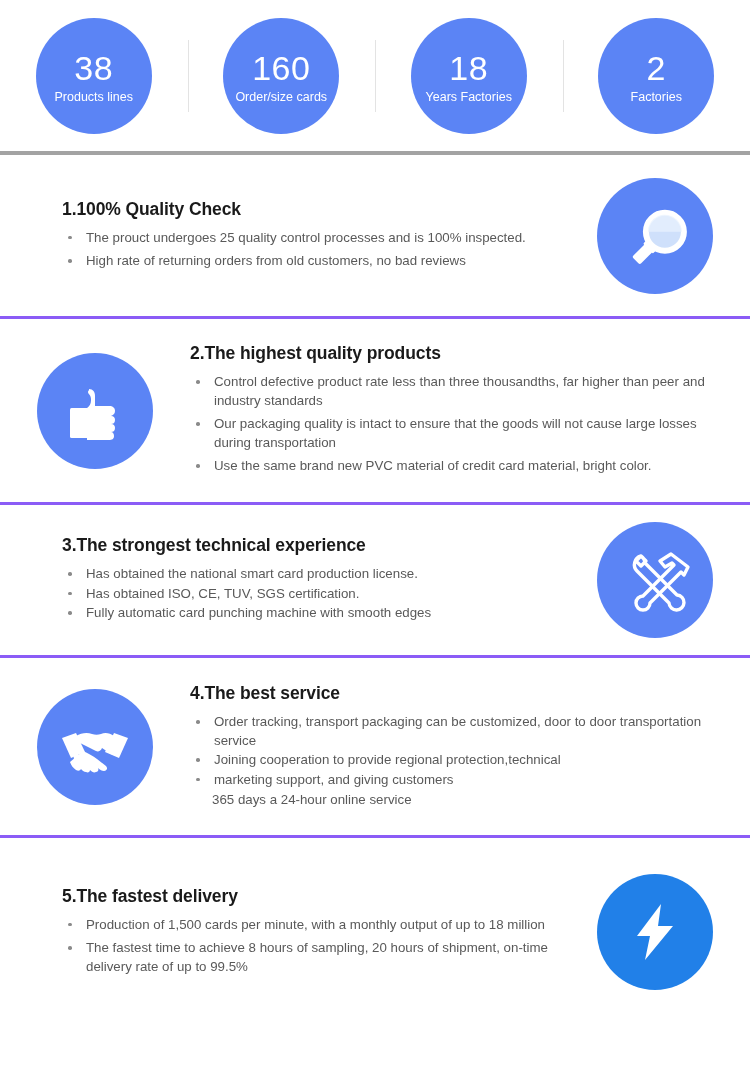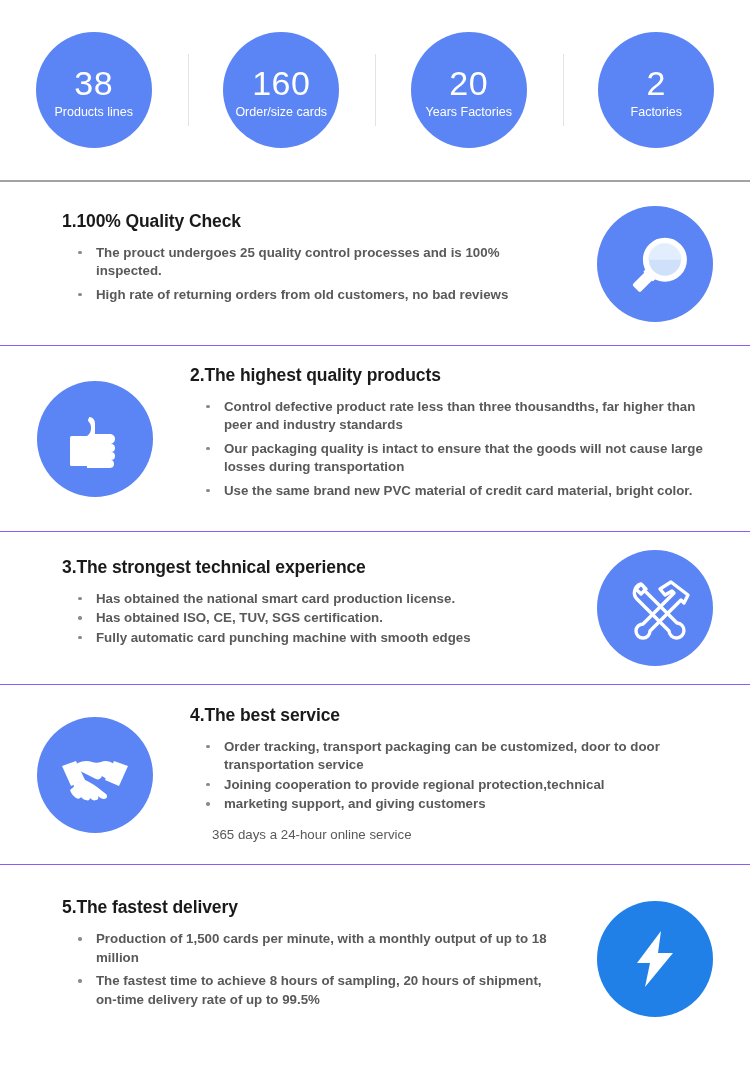--- a/index.html
+++ b/index.html
@@ -8,24 +8,24 @@
     background:#ffffff;
     font-family:"Liberation Sans", sans-serif;
     color:#4a4a4a;
     overflow:hidden;
   }
   .page{position:relative;width:750px;height:1078px;}
 
   
   .stats-bar{
     position:relative;
-    height:182px;
-    display:flex;
-    align-items:center;
-    border-bottom:2px solid #a3a3a3;
+    height:155px;
+    display:flex;
+    align-items:center;
+    border-bottom:4px solid #a3a3a3;
     box-sizing:border-box;
   }
   .stat-cell{
     position:relative;
     flex:1 1 0;
     display:flex;
     align-items:center;
     justify-content:center;
     height:100%;
   }
@@ -61,21 +61,21 @@
     font-weight:300;
     margin-top:3px;
     white-space:nowrap;
   }
 
   
   .section{
     position:relative;
     display:flex;
     align-items:center;
-    border-bottom:1px solid #8b5cf6;
+    border-bottom:3px solid #8b5cf6;
     box-sizing:border-box;
     padding:0 8px;
   }
   .section.s1{height:164px;}
   .section.s2{height:186px;}
   .section.s3{height:153px;}
   .section.s4{height:180px;}
   .section.s5{height:188px;border-bottom:none;}
 
   .icon-col{
@@ -103,21 +103,21 @@
 
   .sec-title{
     font-size:17.5px;
     font-weight:700;
     color:#1a1a1a;
     margin:0 0 9px 0;
     letter-spacing:-0.1px;
   }
   ul.points{
     list-style:none;
-    margin:12px;padding:0;font-weight:bold;
+    margin:2px;padding:0;
   }
   ul.points li{
     position:relative;
     padding-left:22px;
     font-size:13.3px;
     line-height:18.5px;
     color:#595959;
     margin-bottom:5px;
   }
   ul.points li.tight{margin-bottom:1px;}
@@ -153,21 +153,21 @@
 
     <div class="stat-cell">
       <div class="stat-circle">
         <div class="stat-num">160</div>
         <div class="stat-label">Order/size cards</div>
       </div>
     </div>
 
     <div class="stat-cell">
       <div class="stat-circle">
-        <div class="stat-num">20</div>
+        <div class="stat-num">18</div>
         <div class="stat-label">Years Factories</div>
       </div>
     </div>
 
     <div class="stat-cell">
       <div class="stat-circle">
         <div class="stat-num">2</div>
         <div class="stat-label">Factories</div>
       </div>
     </div>

